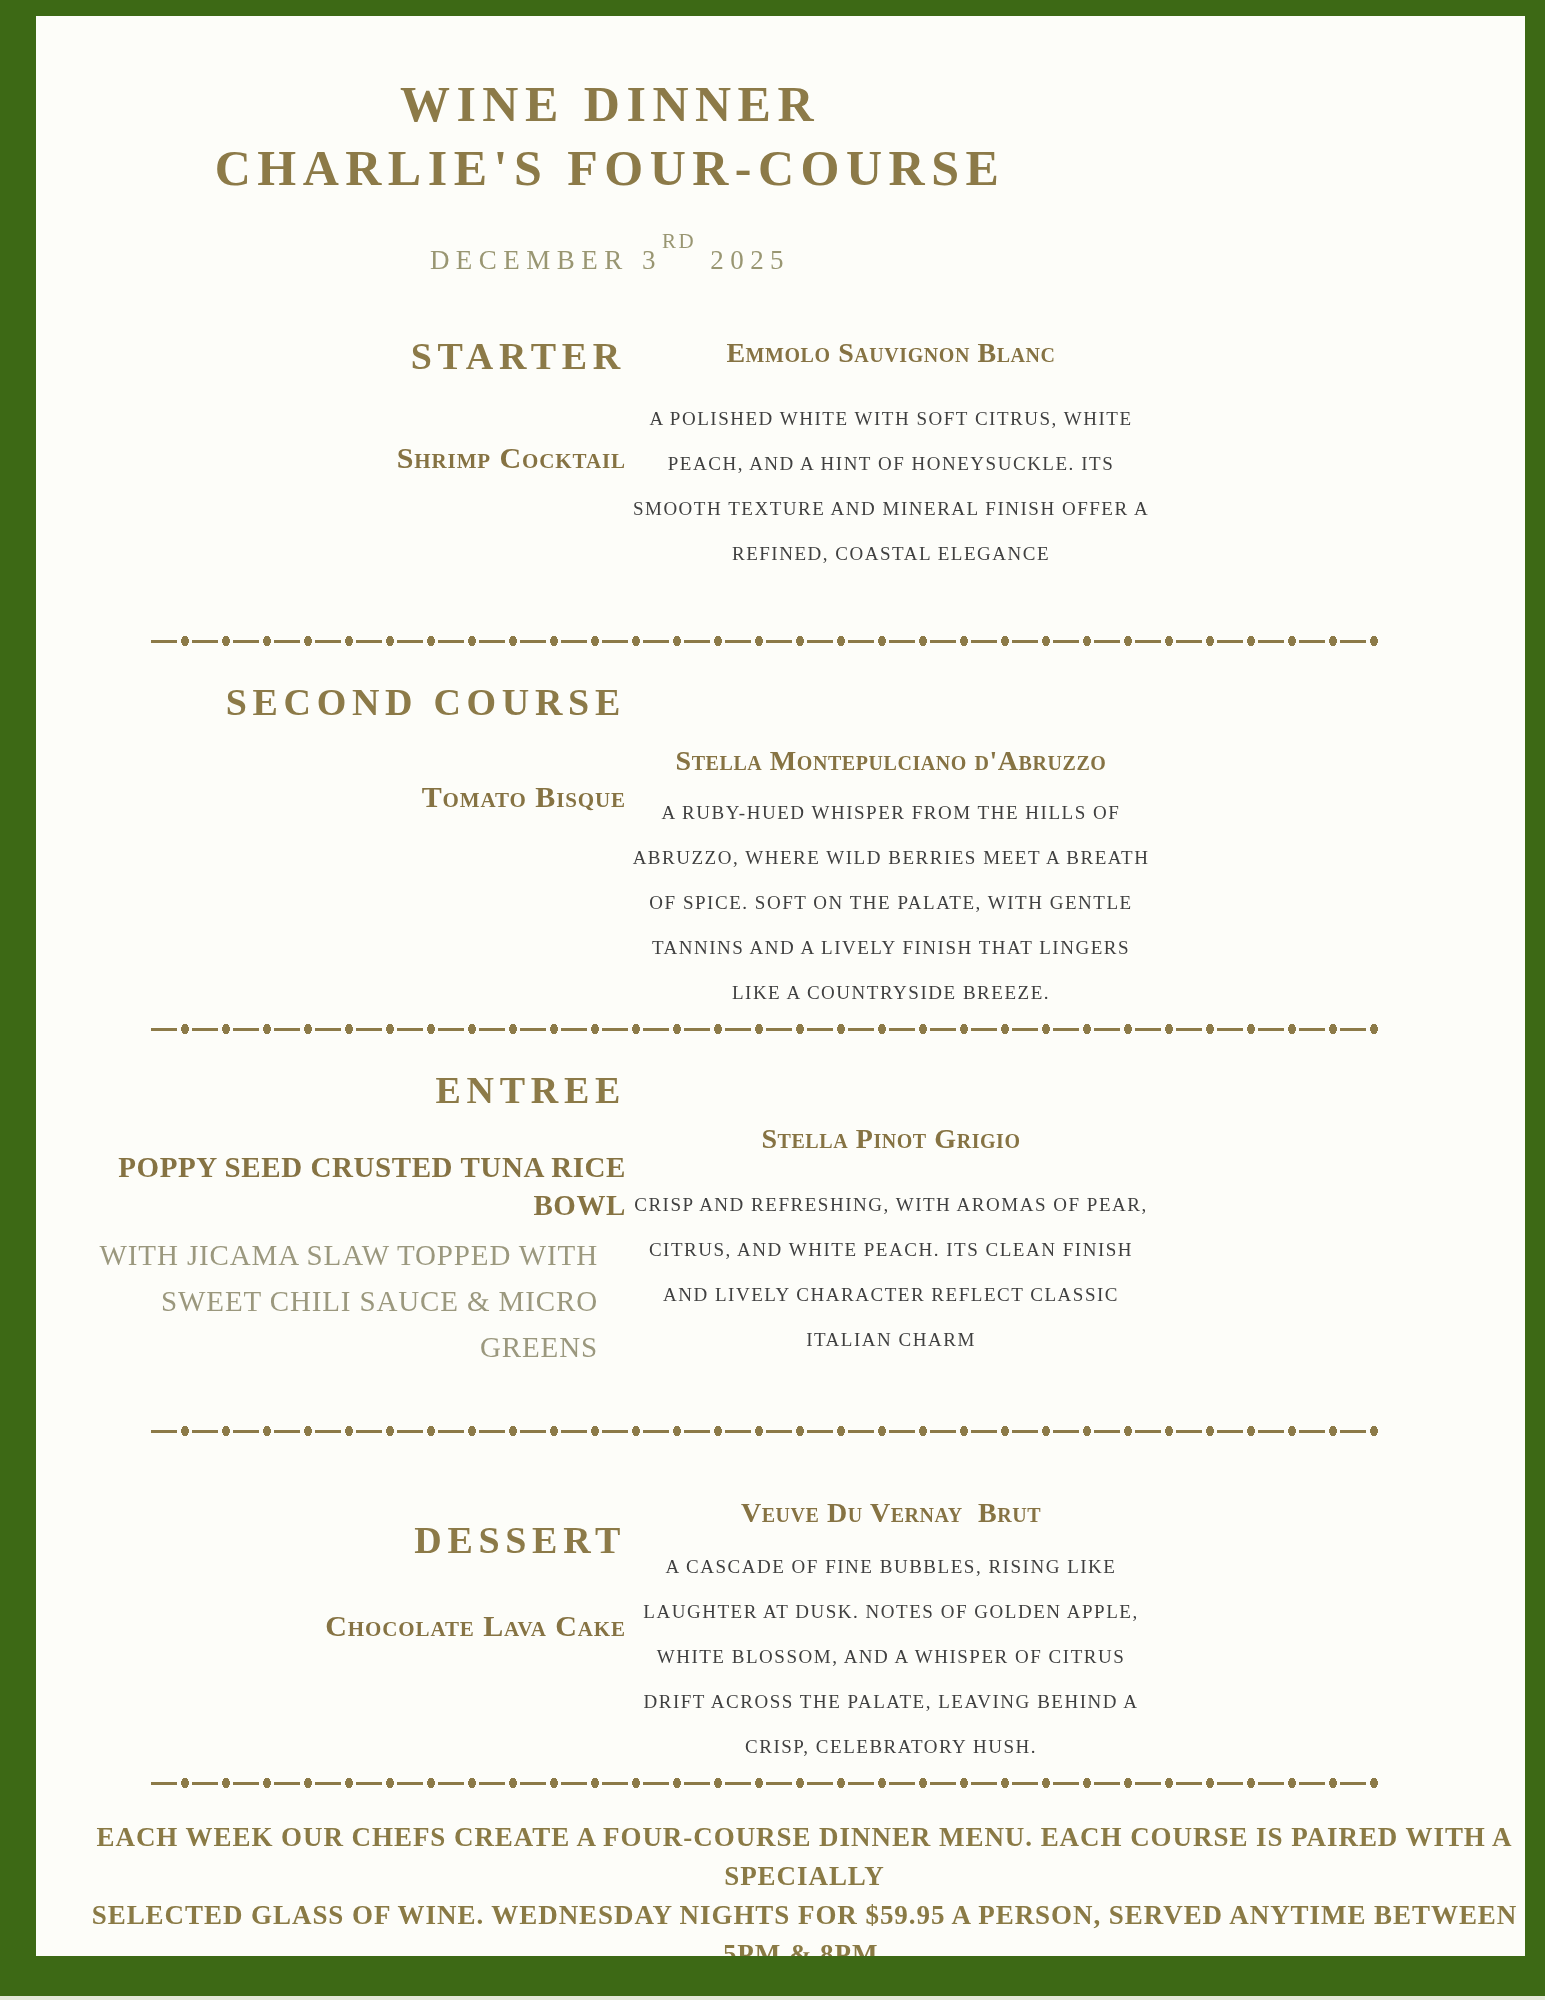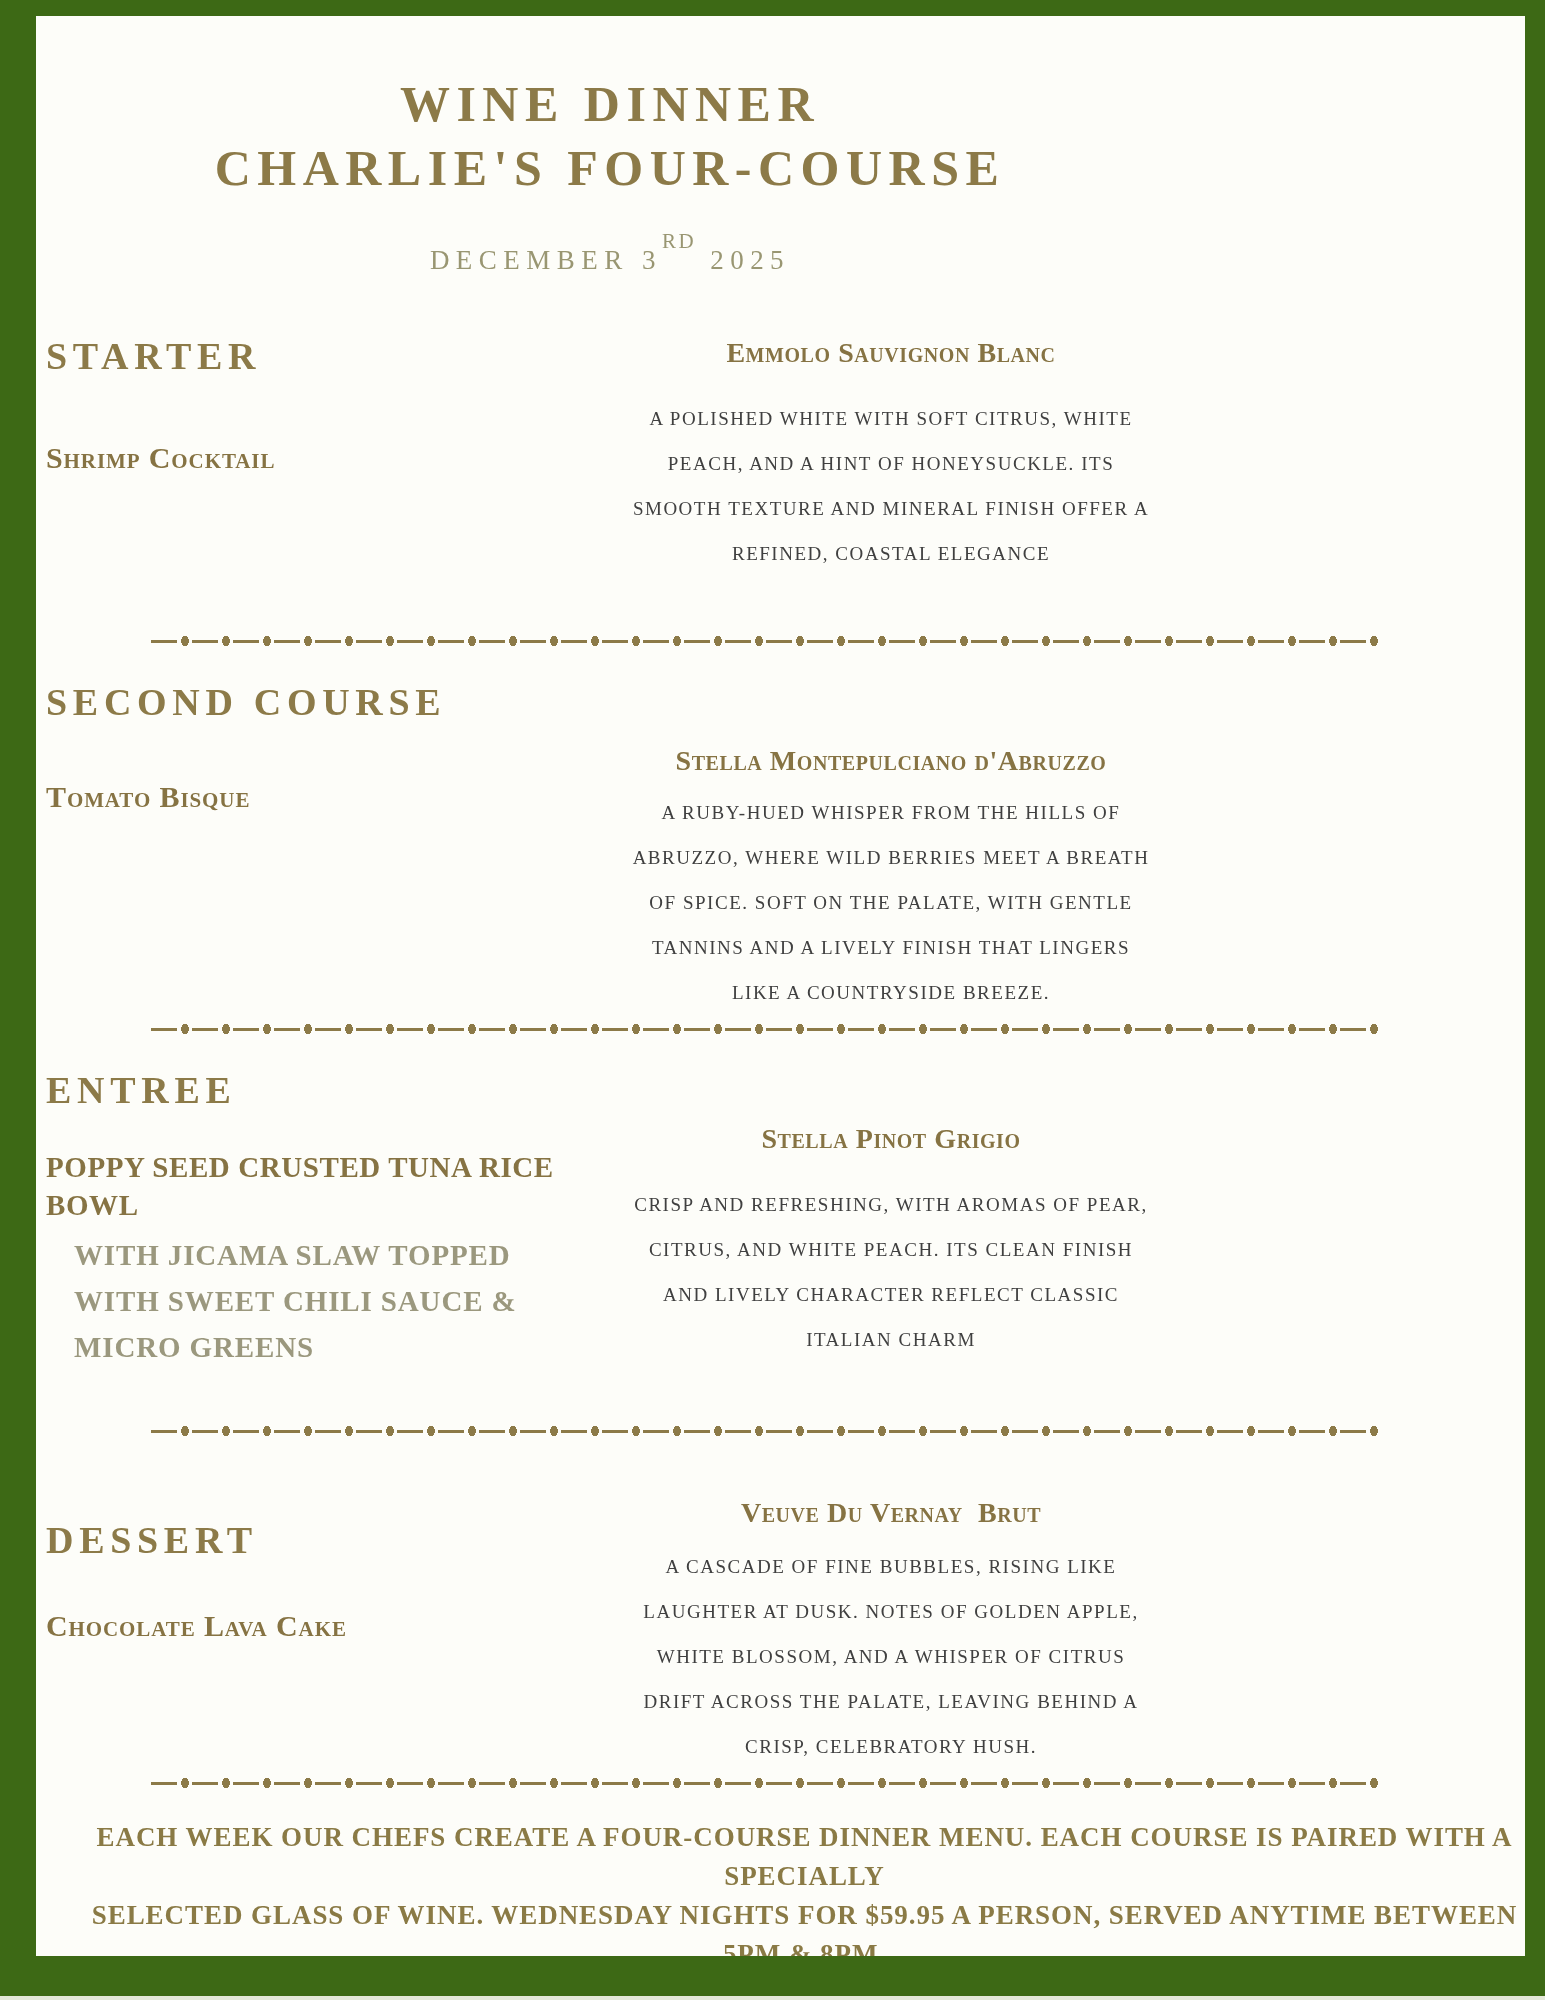--- a/index.html
+++ b/index.html
@@ -40,38 +40,38 @@
   .date-line sup{
     font-size:21px;letter-spacing:.12em;
     position:relative;top:-11px;
   }
   .date-year{margin-left:14px;}
   
   .course{
     position:absolute;left:10px;width:1110px;
     display:flex;
   }
-  .col-left{width:580px;text-align:left;}
+  .col-left{width:580px;text-align:right;}
   .col-right{width:530px;text-align:center;}
   .section-head{
     margin:0;
     font-size:38px;line-height:44px;font-weight:700;
     letter-spacing:.15em;color:#8C7A48;
   }
   .dish{
     font-variant:small-caps;
     font-size:30px;line-height:36px;font-weight:700;
     letter-spacing:.03em;color:#867343;
   }
   .dish-caps{
     font-size:29px;line-height:38px;font-weight:700;
     letter-spacing:.02em;color:#867343;
   }
   .dish-sub{
-    font-size:29px;line-height:46px;font-weight:700;
+    font-size:29px;line-height:46px;font-weight:400;
     letter-spacing:.03em;color:#9B987E;
     padding:0 28px;
   }
   .wine-name{
     margin:8px;
     font-variant:small-caps;white-space:pre-wrap;
     font-size:28px;line-height:34px;font-weight:700;
     letter-spacing:.02em;color:#867343;
   }
   .wine-desc{

